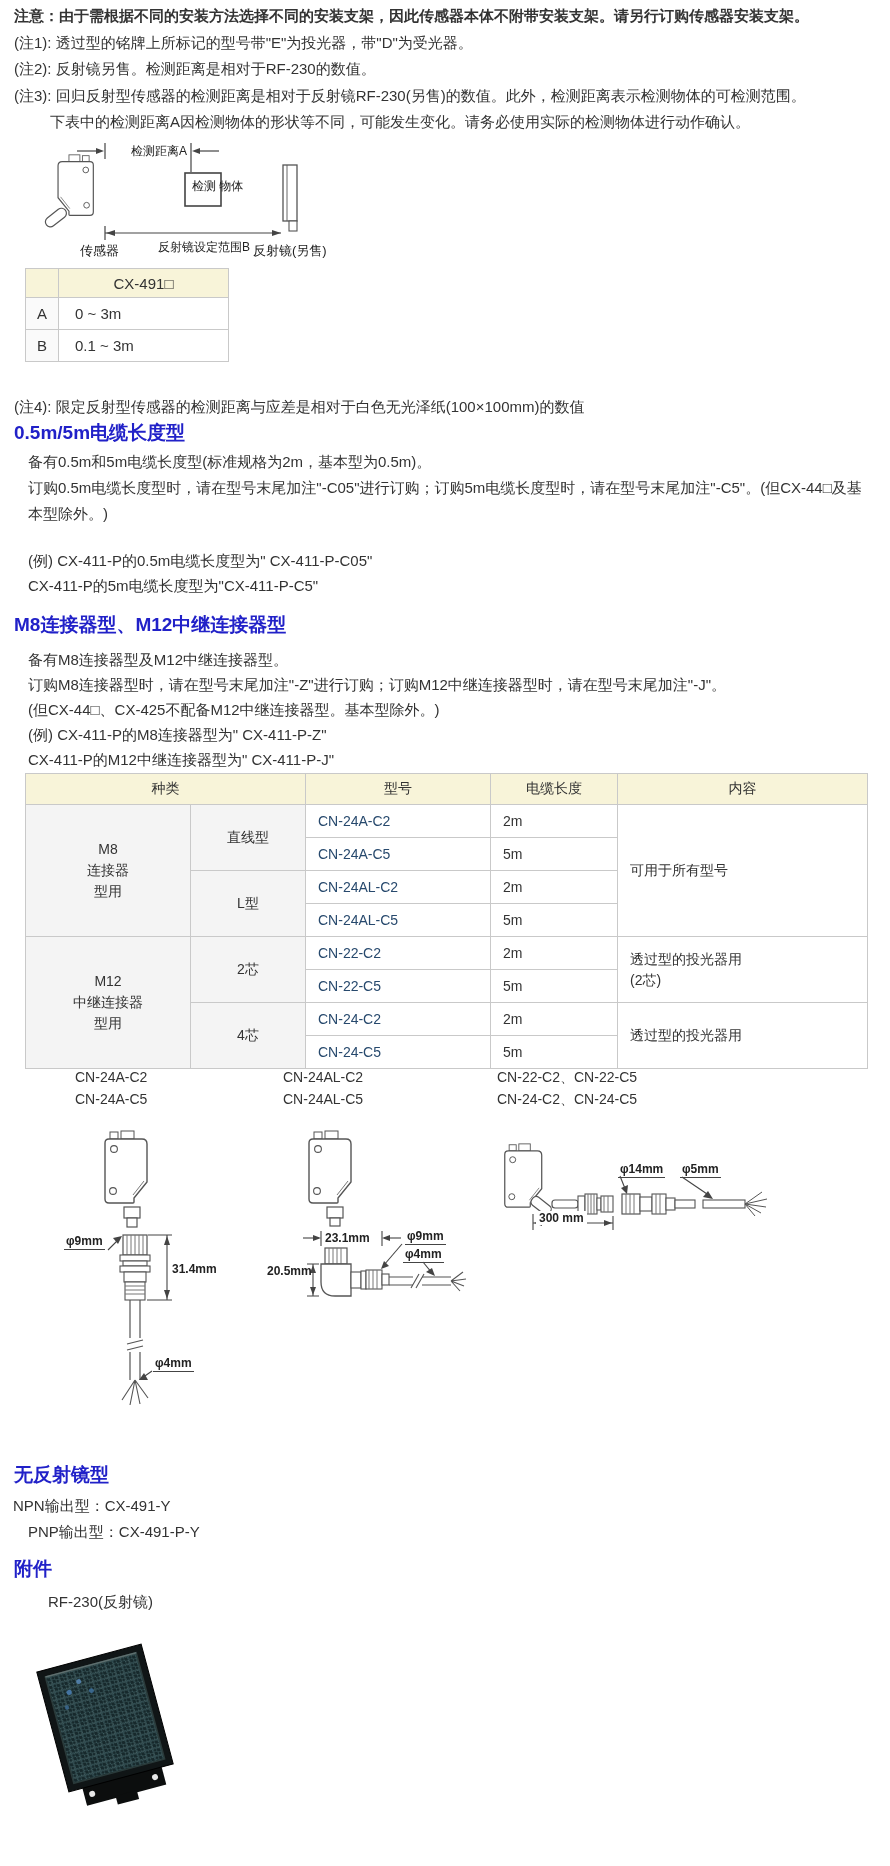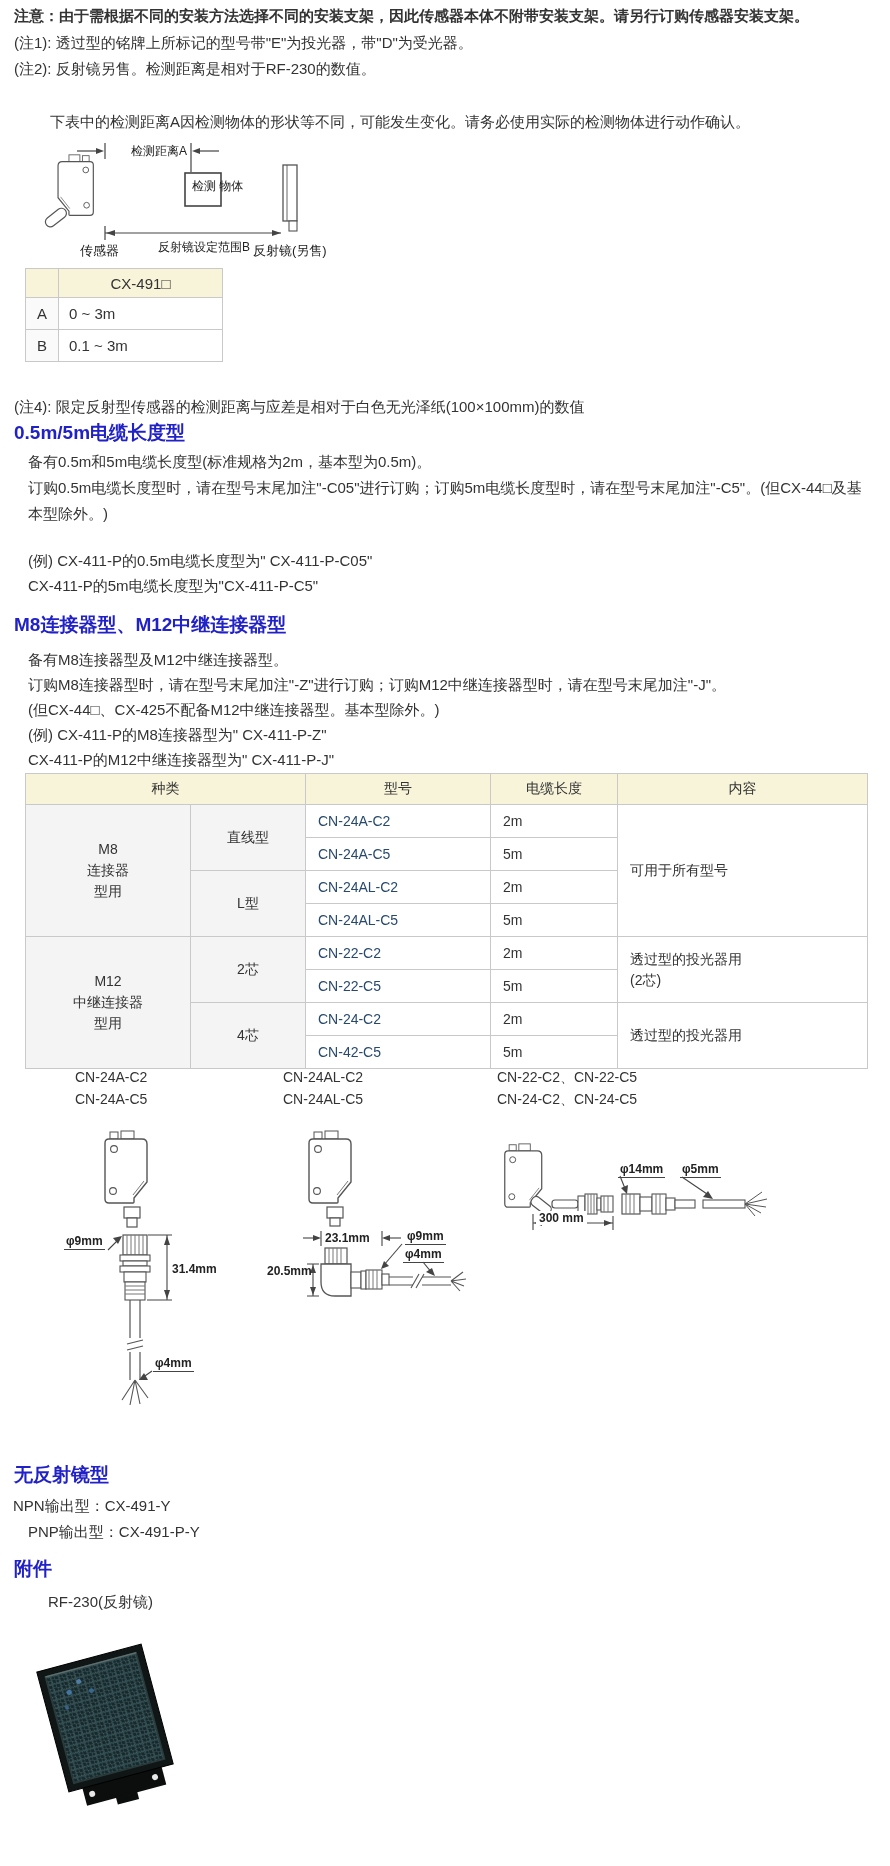--- a/index.html
+++ b/index.html
@@ -13,21 +13,21 @@
   .wrap { font-size:15px; line-height:1.7; white-space:normal; }
   .bold { font-weight:bold; }
   .h-blue { font-size:19px; font-weight:bold; color:#2121c8; white-space:nowrap; }
   .preline { white-space:pre-line; }
 
   
   table.stable { border-collapse:collapse; font-size:15px; color:#333; }
   table.stable td { border:1px solid #c9c9c9; height:29px; }
   table.stable td.hd { background:#f8f4d9; text-align:center; height:26px; }
   table.stable td.key { background:#fafafa; text-align:center; width:30px; }
-  table.stable td.val { width:152px; padding-left:10px; background:#fff;margin-top:48px; }
+  table.stable td.val { width:152px; padding-left:16px; background:#fff;margin-top:48px; }
 
   
   table.ctable { border-collapse:collapse; font-size:14px; color:#333; table-layout:fixed; }
   table.ctable td { border:1px solid #c9c9c9; height:30px; }
   table.ctable tr.thead td { background:#f8f4d9; text-align:center; height:28px; font-weight:normal; }
   table.ctable td.kind { background:#f4f4f4; text-align:center; line-height:1.5; }
   table.ctable td.model { padding-left:12px; color:#27496d; }
   table.ctable td.len { padding-left:12px; }
   table.ctable td.content { padding-left:12px; line-height:1.5; }
 
@@ -39,20 +39,21 @@
   svg { display:block; }
 </style>
 </head>
 <body>
 
 <div id="page">
 
   <div class="abs line bold" style="left:14px; top:6px;">注意：由于需根据不同的安装方法选择不同的安装支架，因此传感器本体不附带安装支架。请另行订购传感器安装支架。</div>
   <div class="abs line" style="left:14px; top:33px;">(注1): 透过型的铭牌上所标记的型号带"E"为投光器，带"D"为受光器。</div>
   <div class="abs line" style="left:14px; top:59px;">(注2): 反射镜另售。检测距离是相对于RF-230的数值。</div>
+  <div class="abs line" style="left:14px; top:86px;">(注3): 回归反射型传感器的检测距离是相对于反射镜RF-230(另售)的数值。此外，检测距离表示检测物体的可检测范围。</div>
   <div class="abs line" style="left:50px; top:112px;">下表中的检测距离A因检测物体的形状等不同，可能发生变化。请务必使用实际的检测物体进行动作确认。</div>
 
   <svg class="abs" style="left:25px; top:138px;" width="330" height="112" viewBox="0 0 330 112">
     <defs>
       <g id="sensor-sym">
         <rect x="7" y="2" width="8" height="7" fill="#fff" stroke="#555" stroke-width="1"></rect>
         <rect x="18" y="1" width="13" height="8" fill="#fff" stroke="#555" stroke-width="1"></rect>
         <path d="M6,9 H39 Q44,9 44,14 V52 L31,68 V72 Q31,73 30,73 H6 Q2,73 2,69 V13 Q2,9 6,9 Z" fill="#fff" stroke="#555" stroke-width="1.4"></path>
         <path d="M30,65 L41,51" stroke="#555" stroke-width="0.8"></path>
         <circle cx="11" cy="19" r="3.4" fill="#fff" stroke="#555" stroke-width="1.1"></circle>
@@ -171,21 +172,21 @@
       <td class="model">CN-22-C5</td>
       <td class="len">5m</td>
     </tr>
     <tr>
       <td rowspan="2" class="kind">4芯</td>
       <td class="model">CN-24-C2</td>
       <td class="len">2m</td>
       <td rowspan="2" class="content">透过型的投光器用</td>
     </tr>
     <tr>
-      <td class="model">CN-42-C5</td>
+      <td class="model">CN-24-C5</td>
       <td class="len">5m</td>
     </tr>
   </tbody>
     </table>
 
   <div class="abs figcap" style="left:75px;  top:1066px;">
     <div>CN-24A-C2</div>
     <div>CN-24A-C5</div>
   </div>
   <div class="abs figcap" style="left:283px; top:1066px;">

